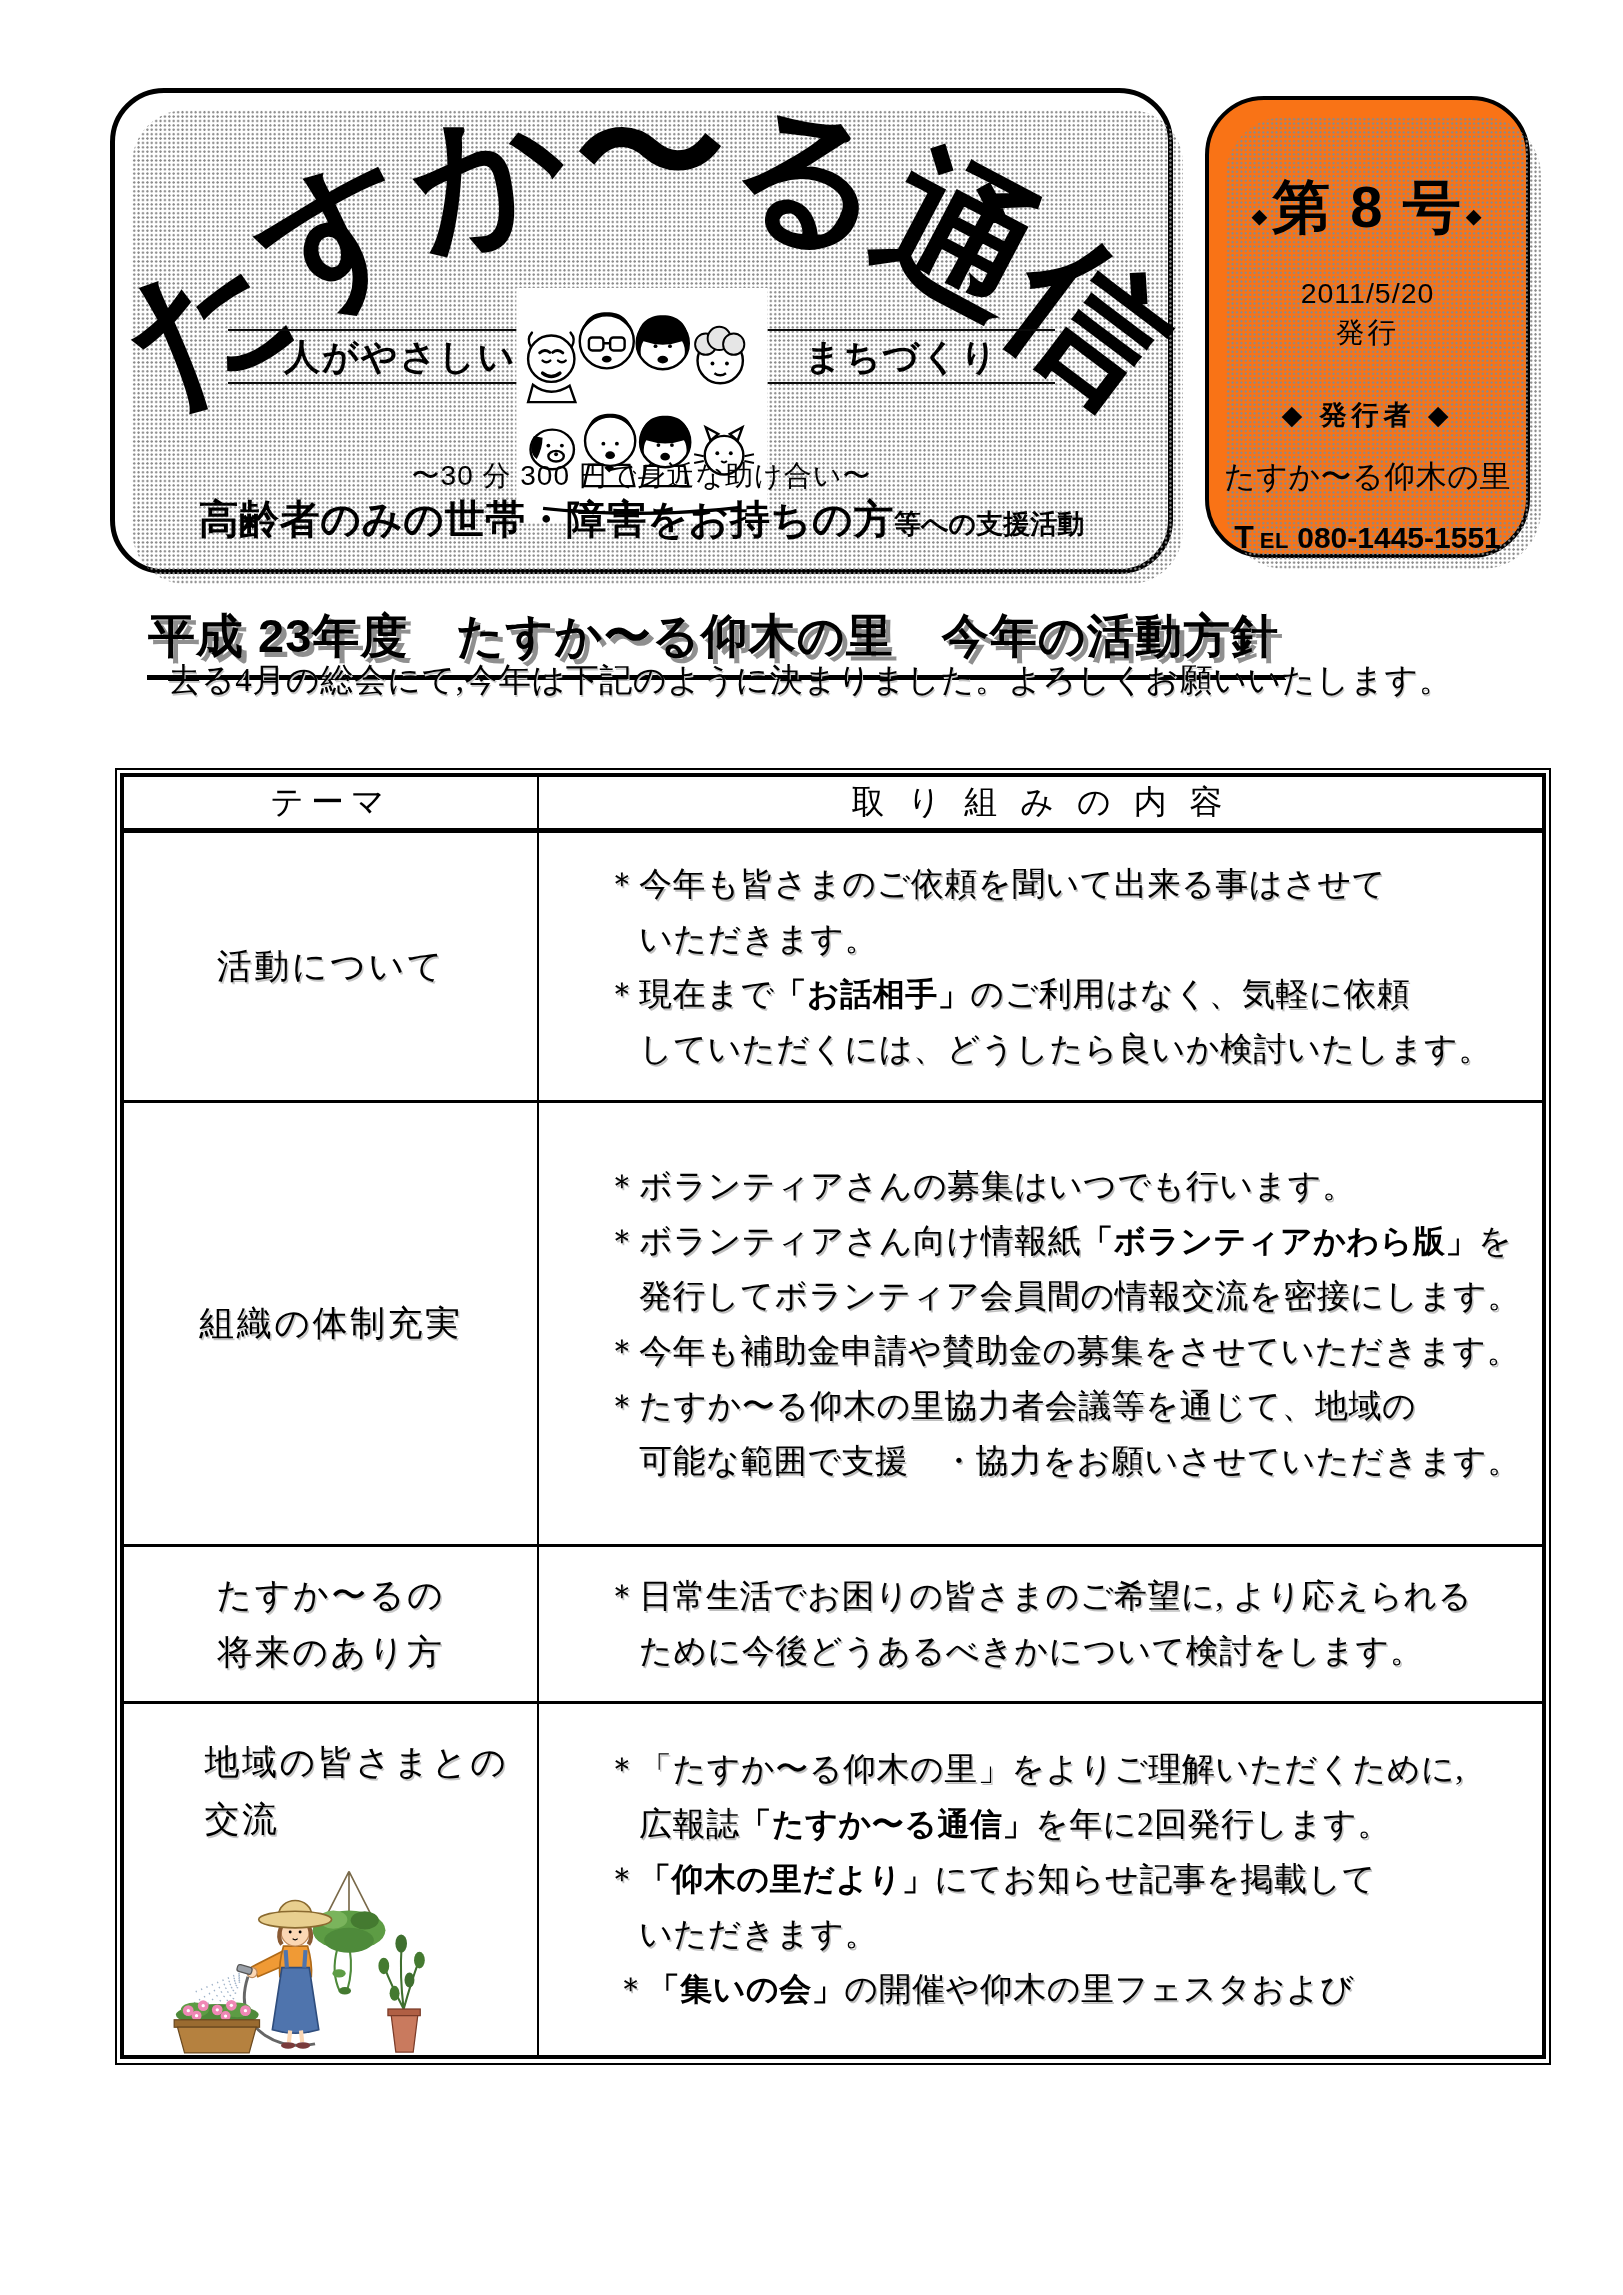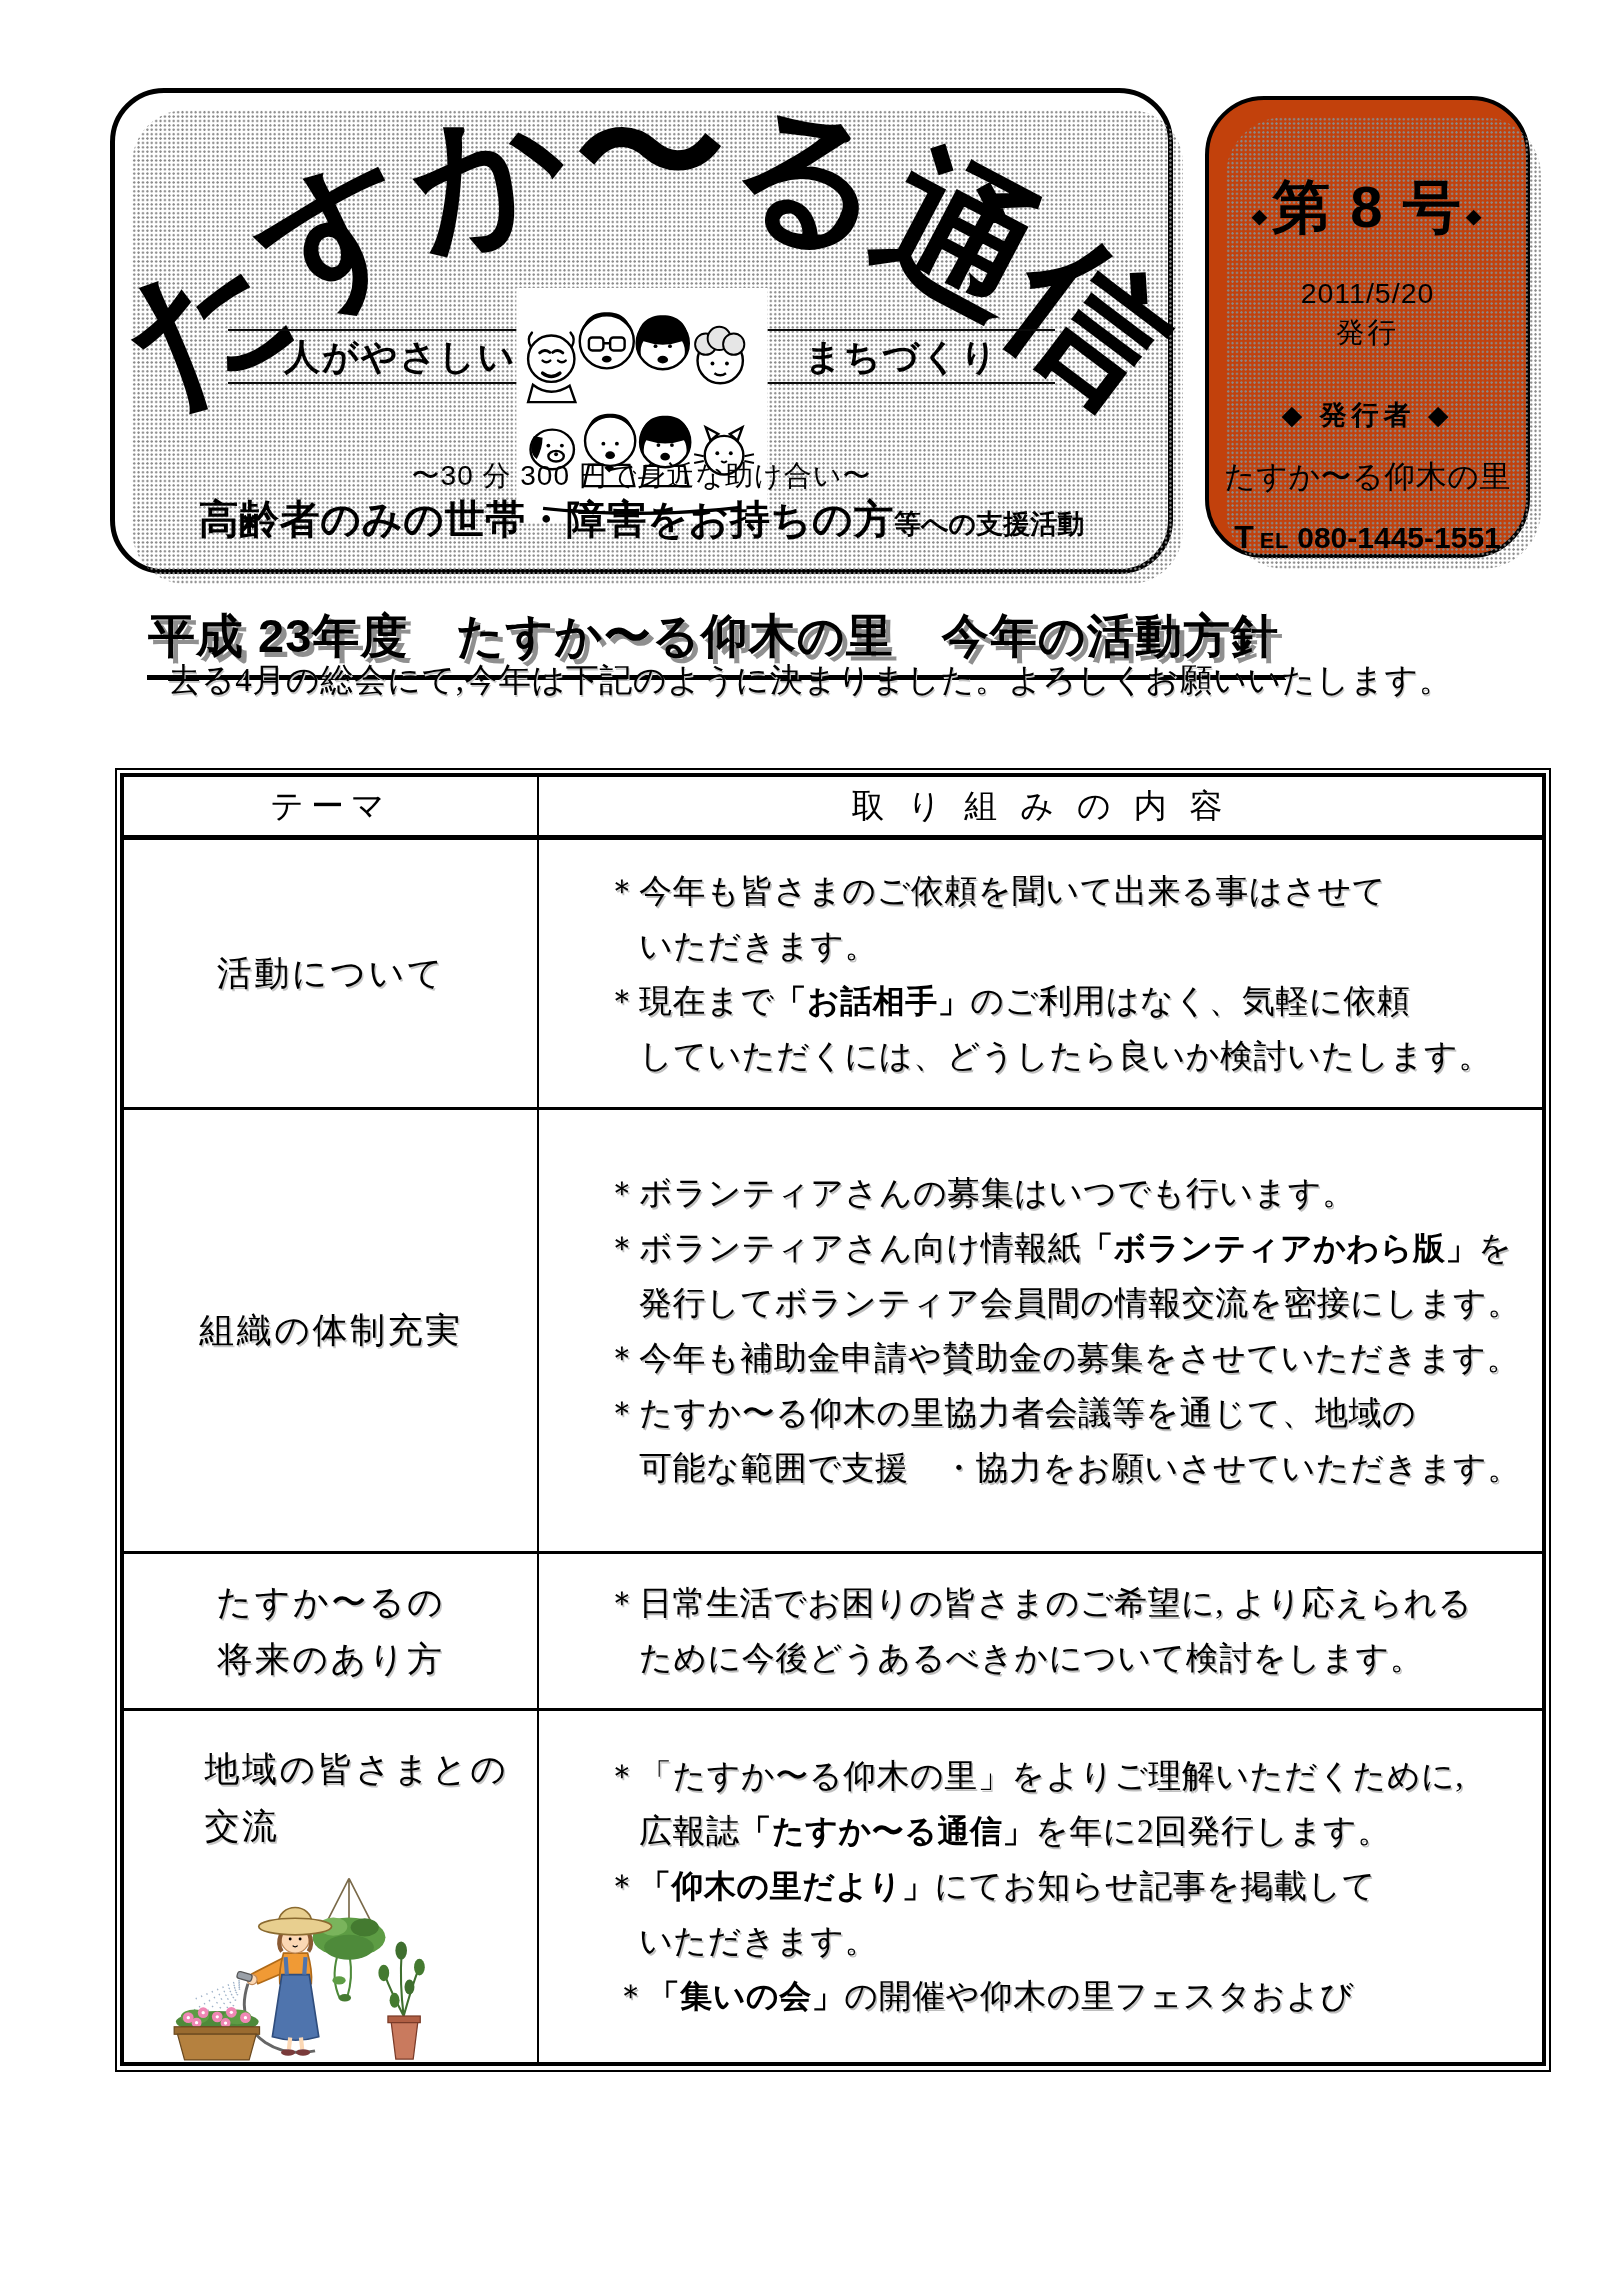--- a/index.html
+++ b/index.html
@@ -44,21 +44,21 @@
   }
   .mast-target {
     position:absolute; top:399px; left:0; width:100%; text-align:center; white-space:nowrap;
   }
   .target-main { font-size:40px; font-weight:900; letter-spacing:0.5px; }
   .target-suffix { font-size:27px; font-weight:600; }
 
   
   .mast-right {
     position:absolute; left:1205px; top:96px; width:325px; height:462px;
-    border:4.9px solid #000; border-radius:59px; background:#c2410c; z-index:2;
+    border:4.9px solid #000; border-radius:59px; background:#f97316; z-index:2;
     display:flex; flex-direction:column; align-items:center; text-align:center;
   }
   .issue-line { margin-top:69px; font-size:58px; font-weight:900; white-space:nowrap; letter-spacing:2px; }
   .issue-line .dia { font-size:20.6px; vertical-align:3.9px; padding:0 2.9px; }
   .issue-date { margin-top:30px; font-size:28.5px; font-weight:500; letter-spacing:1px; }
   .issue-publish { margin-top:3.9px; font-size:28.5px; font-weight:500; letter-spacing:2.9px; }
   .pub-head { margin-top:45px; font-size:27px; font-weight:700; letter-spacing:4.9px; }
   .pub-name { margin-top:23.6px; font-size:31px; font-weight:400; letter-spacing:0.5px; white-space:nowrap; }
   .tel-line { margin-top:20.6px; font-size:30px; font-weight:700; white-space:nowrap; }
   .tel-line .tel-t { font-size:32px; }
@@ -78,21 +78,21 @@
     letter-spacing:0.5px; white-space:nowrap; text-shadow:1px 1.5px 0.5px #c9c9c9;
   }
 
   
   .tbl-outer {
     position:absolute; left:115px; top:768px; width:1436px;
     border:2px solid #000; padding:3.4px; background:#fff;
   }
   .tbl-inner { border:4.4px solid #000; }
   .trow { display:flex; width:100%; }
-  .thead { height:63px; border-bottom:5.4px solid #000; }
+  .thead { height:56px; border-bottom:5.4px solid #000; }
   #table-body .trow + .trow { border-top:3.9px solid #000; }
   #table-body .trow:nth-child(1) { height:267px; }
   #table-body .trow:nth-child(2) { height:444px; }
   #table-body .trow:nth-child(3) { height:157px; }
   #table-body .trow:nth-child(4) { height:354px; }
   .theme-cell {
     width:415px; flex:0 0 415px; border-right:2.5px solid #000;
     display:flex; flex-direction:column; justify-content:center; align-items:center;
     font-family:"Liberation Serif","DejaVu Serif",serif;
     font-size:35px; letter-spacing:2.5px; text-shadow:1.5px 2px 0.5px rgba(0,0,0,.22);

